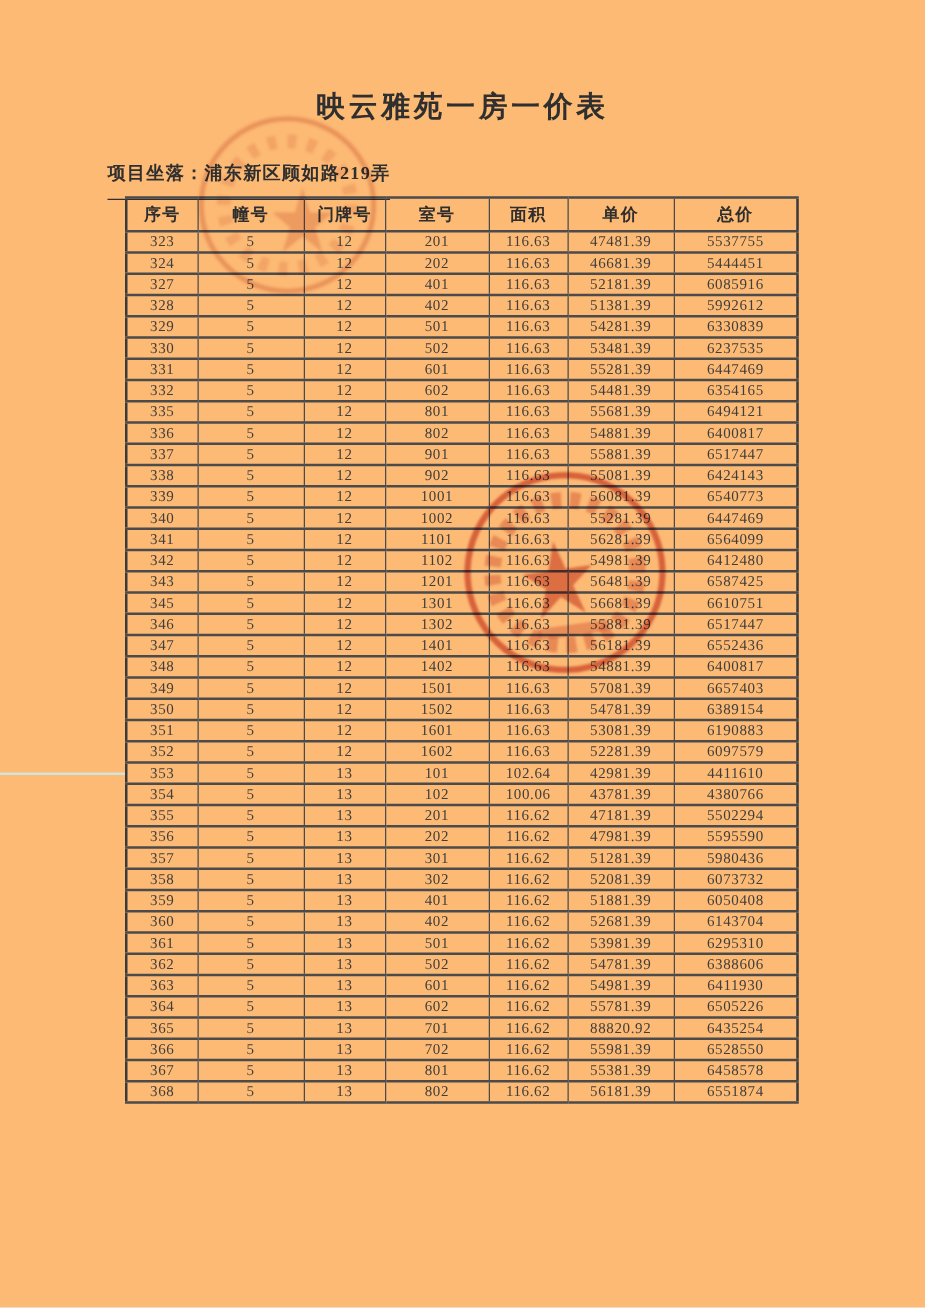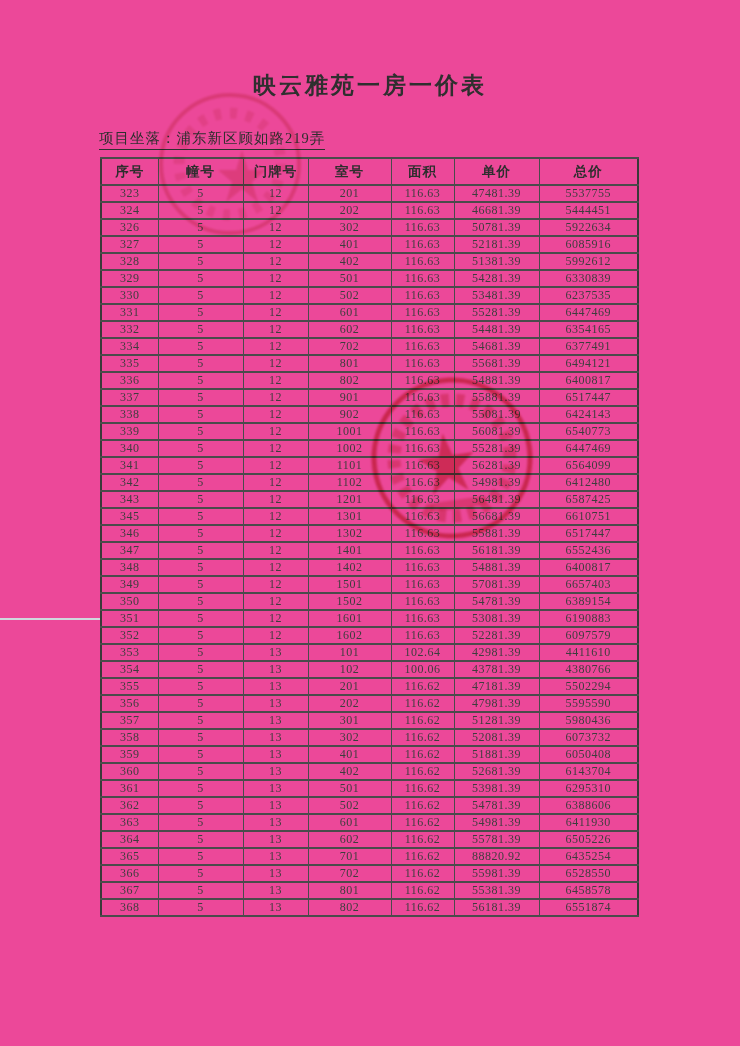--- a/index.html
+++ b/index.html
@@ -1,35 +1,35 @@
 <!DOCTYPE html>
 <html><head>
 <meta charset="utf-8">
 <style>
   html,body{margin:0;padding:0;background:#e9e9e9;}
   .page{
     position:relative;
     width:740px;height:1046px;
-    background:#ec4899;
+    background:#fdba74;
     overflow:hidden;
     font-family:"Liberation Serif","DejaVu Serif",serif;
     color:#3c3c3c;
   }
   .doc-title{
     position:absolute;top:70px;left:0;width:740px;
     text-align:center;
     font-size:23px;font-weight:bold;color:#2f2f2f;
     letter-spacing:3px;
   }
   .doc-subtitle{
-    position:absolute;top:129px;left:99px;
-    font-size:14.5px;font-weight:normal;color:#2f2f2f;
+    position:absolute;top:129px;left:86px;
+    font-size:14.5px;font-weight:bold;color:#2f2f2f;
     letter-spacing:1px;
     border-bottom:1.5px solid #2f2f2f;
-    padding-bottom:1px;
+    padding-bottom:11px;
   }
   .price-table{
     position:absolute;top:157px;left:100px;
     border-collapse:collapse;
     table-layout:fixed;
     width:537px;
   }
   .price-table th,.price-table td{
     border:1px solid #4b4b4b;
     border-top-width:2px;border-bottom-width:2px;
@@ -105,29 +105,20 @@
         <tr>
           <td>324</td>
           <td>5</td>
           <td>12</td>
           <td>202</td>
           <td>116.63</td>
           <td>46681.39</td>
           <td>5444451</td>
         </tr>
         <tr>
-          <td>326</td>
-          <td>5</td>
-          <td>12</td>
-          <td>302</td>
-          <td>116.63</td>
-          <td>50781.39</td>
-          <td>5922634</td>
-        </tr>
-        <tr>
           <td>327</td>
           <td>5</td>
           <td>12</td>
           <td>401</td>
           <td>116.63</td>
           <td>52181.39</td>
           <td>6085916</td>
         </tr>
         <tr>
           <td>328</td>
@@ -166,29 +157,20 @@
           <td>6447469</td>
         </tr>
         <tr>
           <td>332</td>
           <td>5</td>
           <td>12</td>
           <td>602</td>
           <td>116.63</td>
           <td>54481.39</td>
           <td>6354165</td>
-        </tr>
-        <tr>
-          <td>334</td>
-          <td>5</td>
-          <td>12</td>
-          <td>702</td>
-          <td>116.63</td>
-          <td>54681.39</td>
-          <td>6377491</td>
         </tr>
         <tr>
           <td>335</td>
           <td>5</td>
           <td>12</td>
           <td>801</td>
           <td>116.63</td>
           <td>55681.39</td>
           <td>6494121</td>
         </tr>

